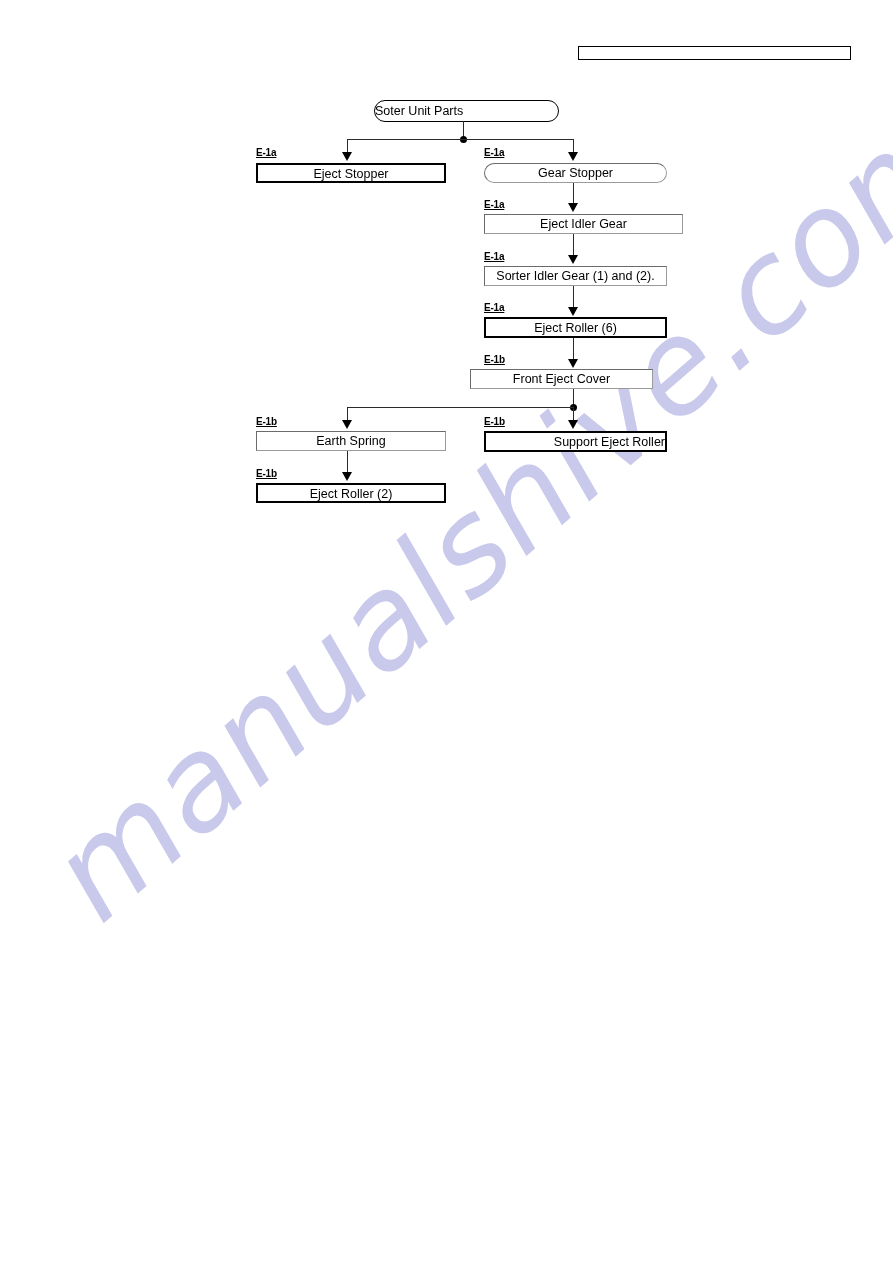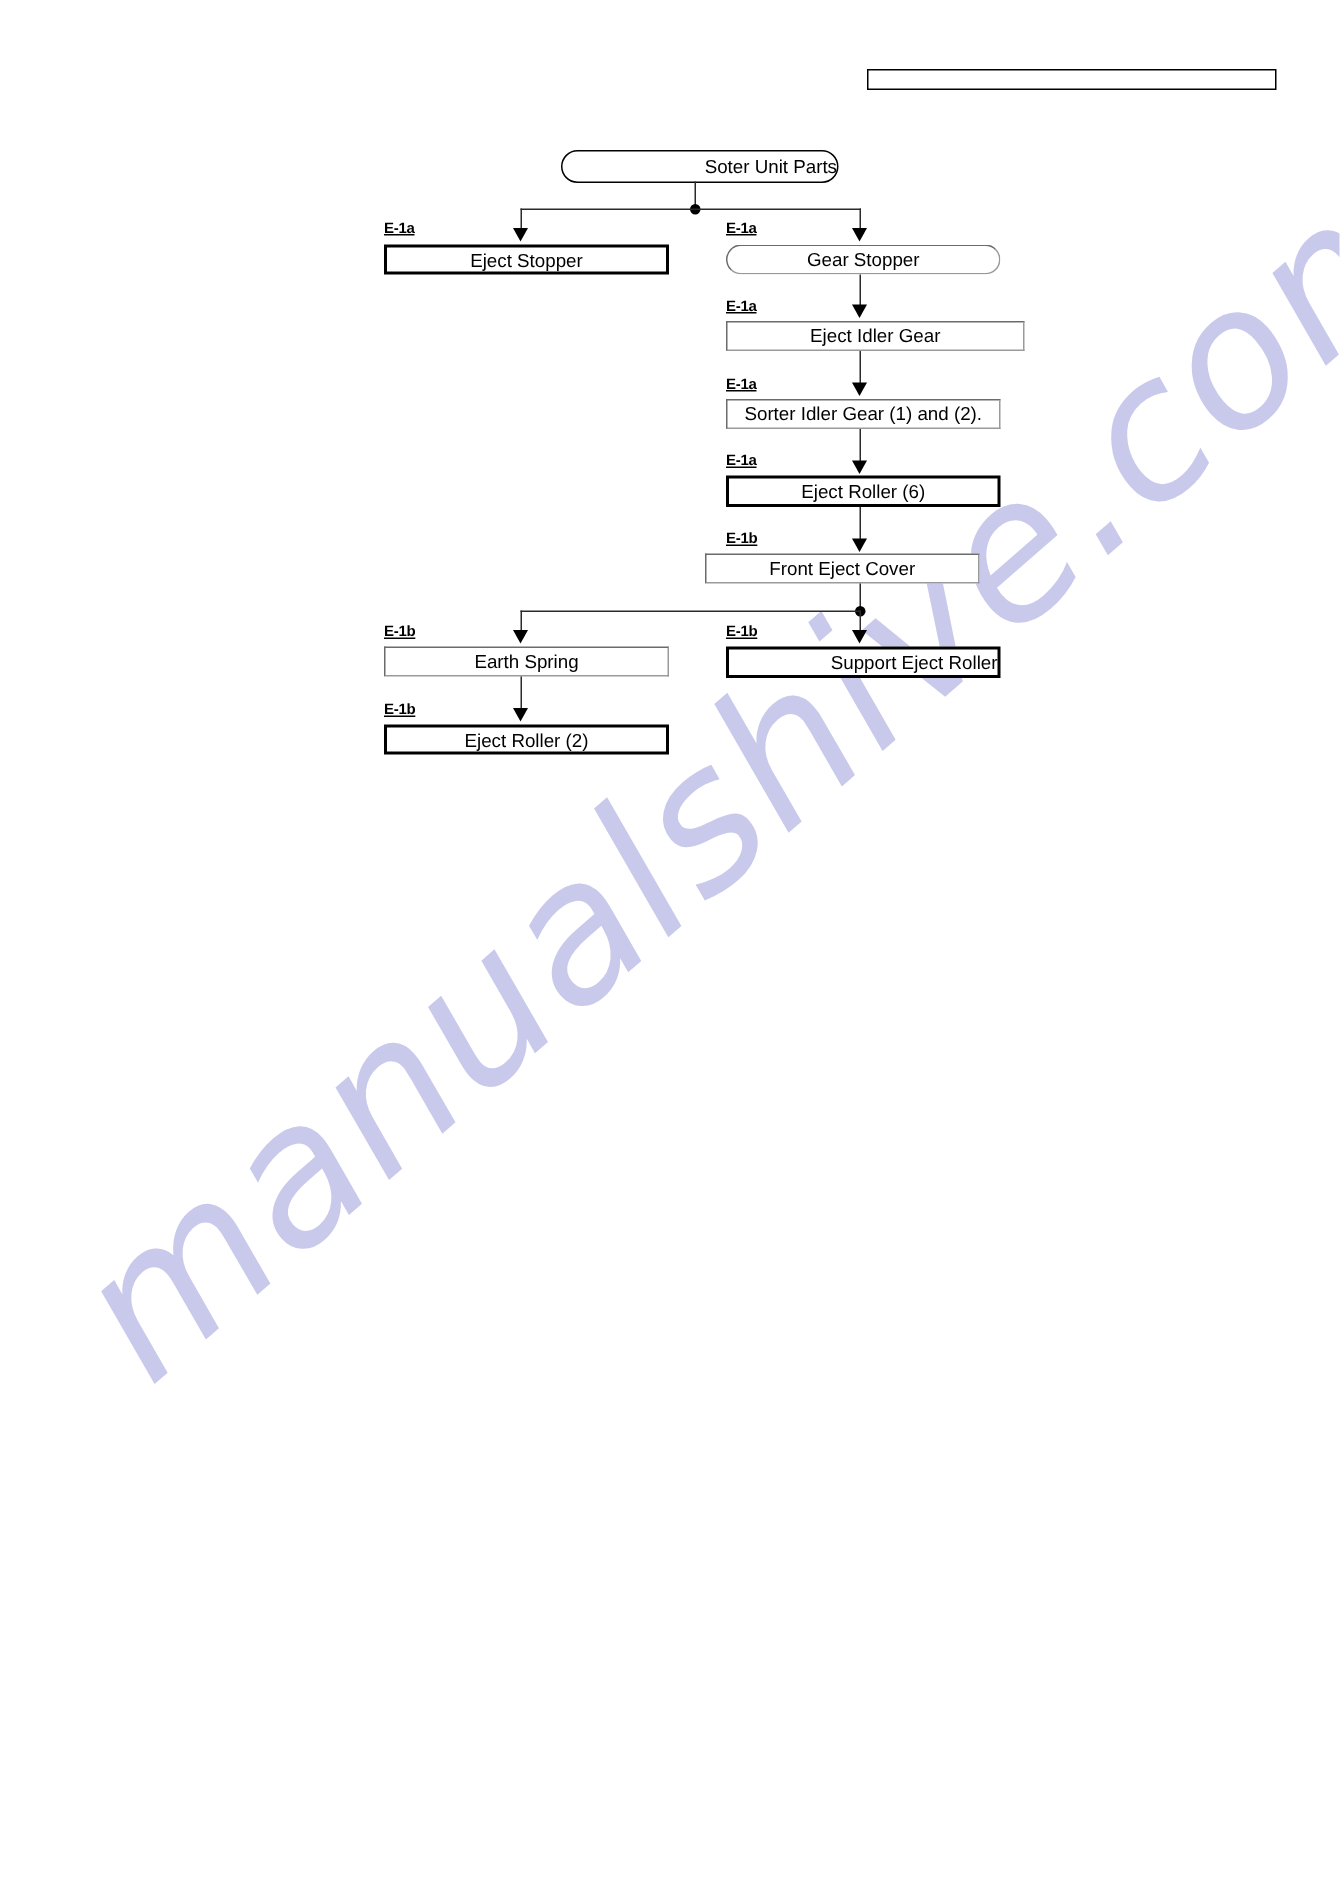--- a/index.html
+++ b/index.html
@@ -65,21 +65,21 @@
 
   
   .node-rounded {
     position: absolute;
     box-sizing: border-box;
     border: 1.6px solid #000000;
     border-radius: 12px;
     background: #ffffff;
     font-size: 12.5px;
     color: #000000;
-    text-align: right;
+    text-align: left;
     line-height: 21px;
     white-space: nowrap;
   }
 
   
   .node-box {
     position: absolute;
     box-sizing: border-box;
     background: #ffffff;
     font-size: 12.5px;

